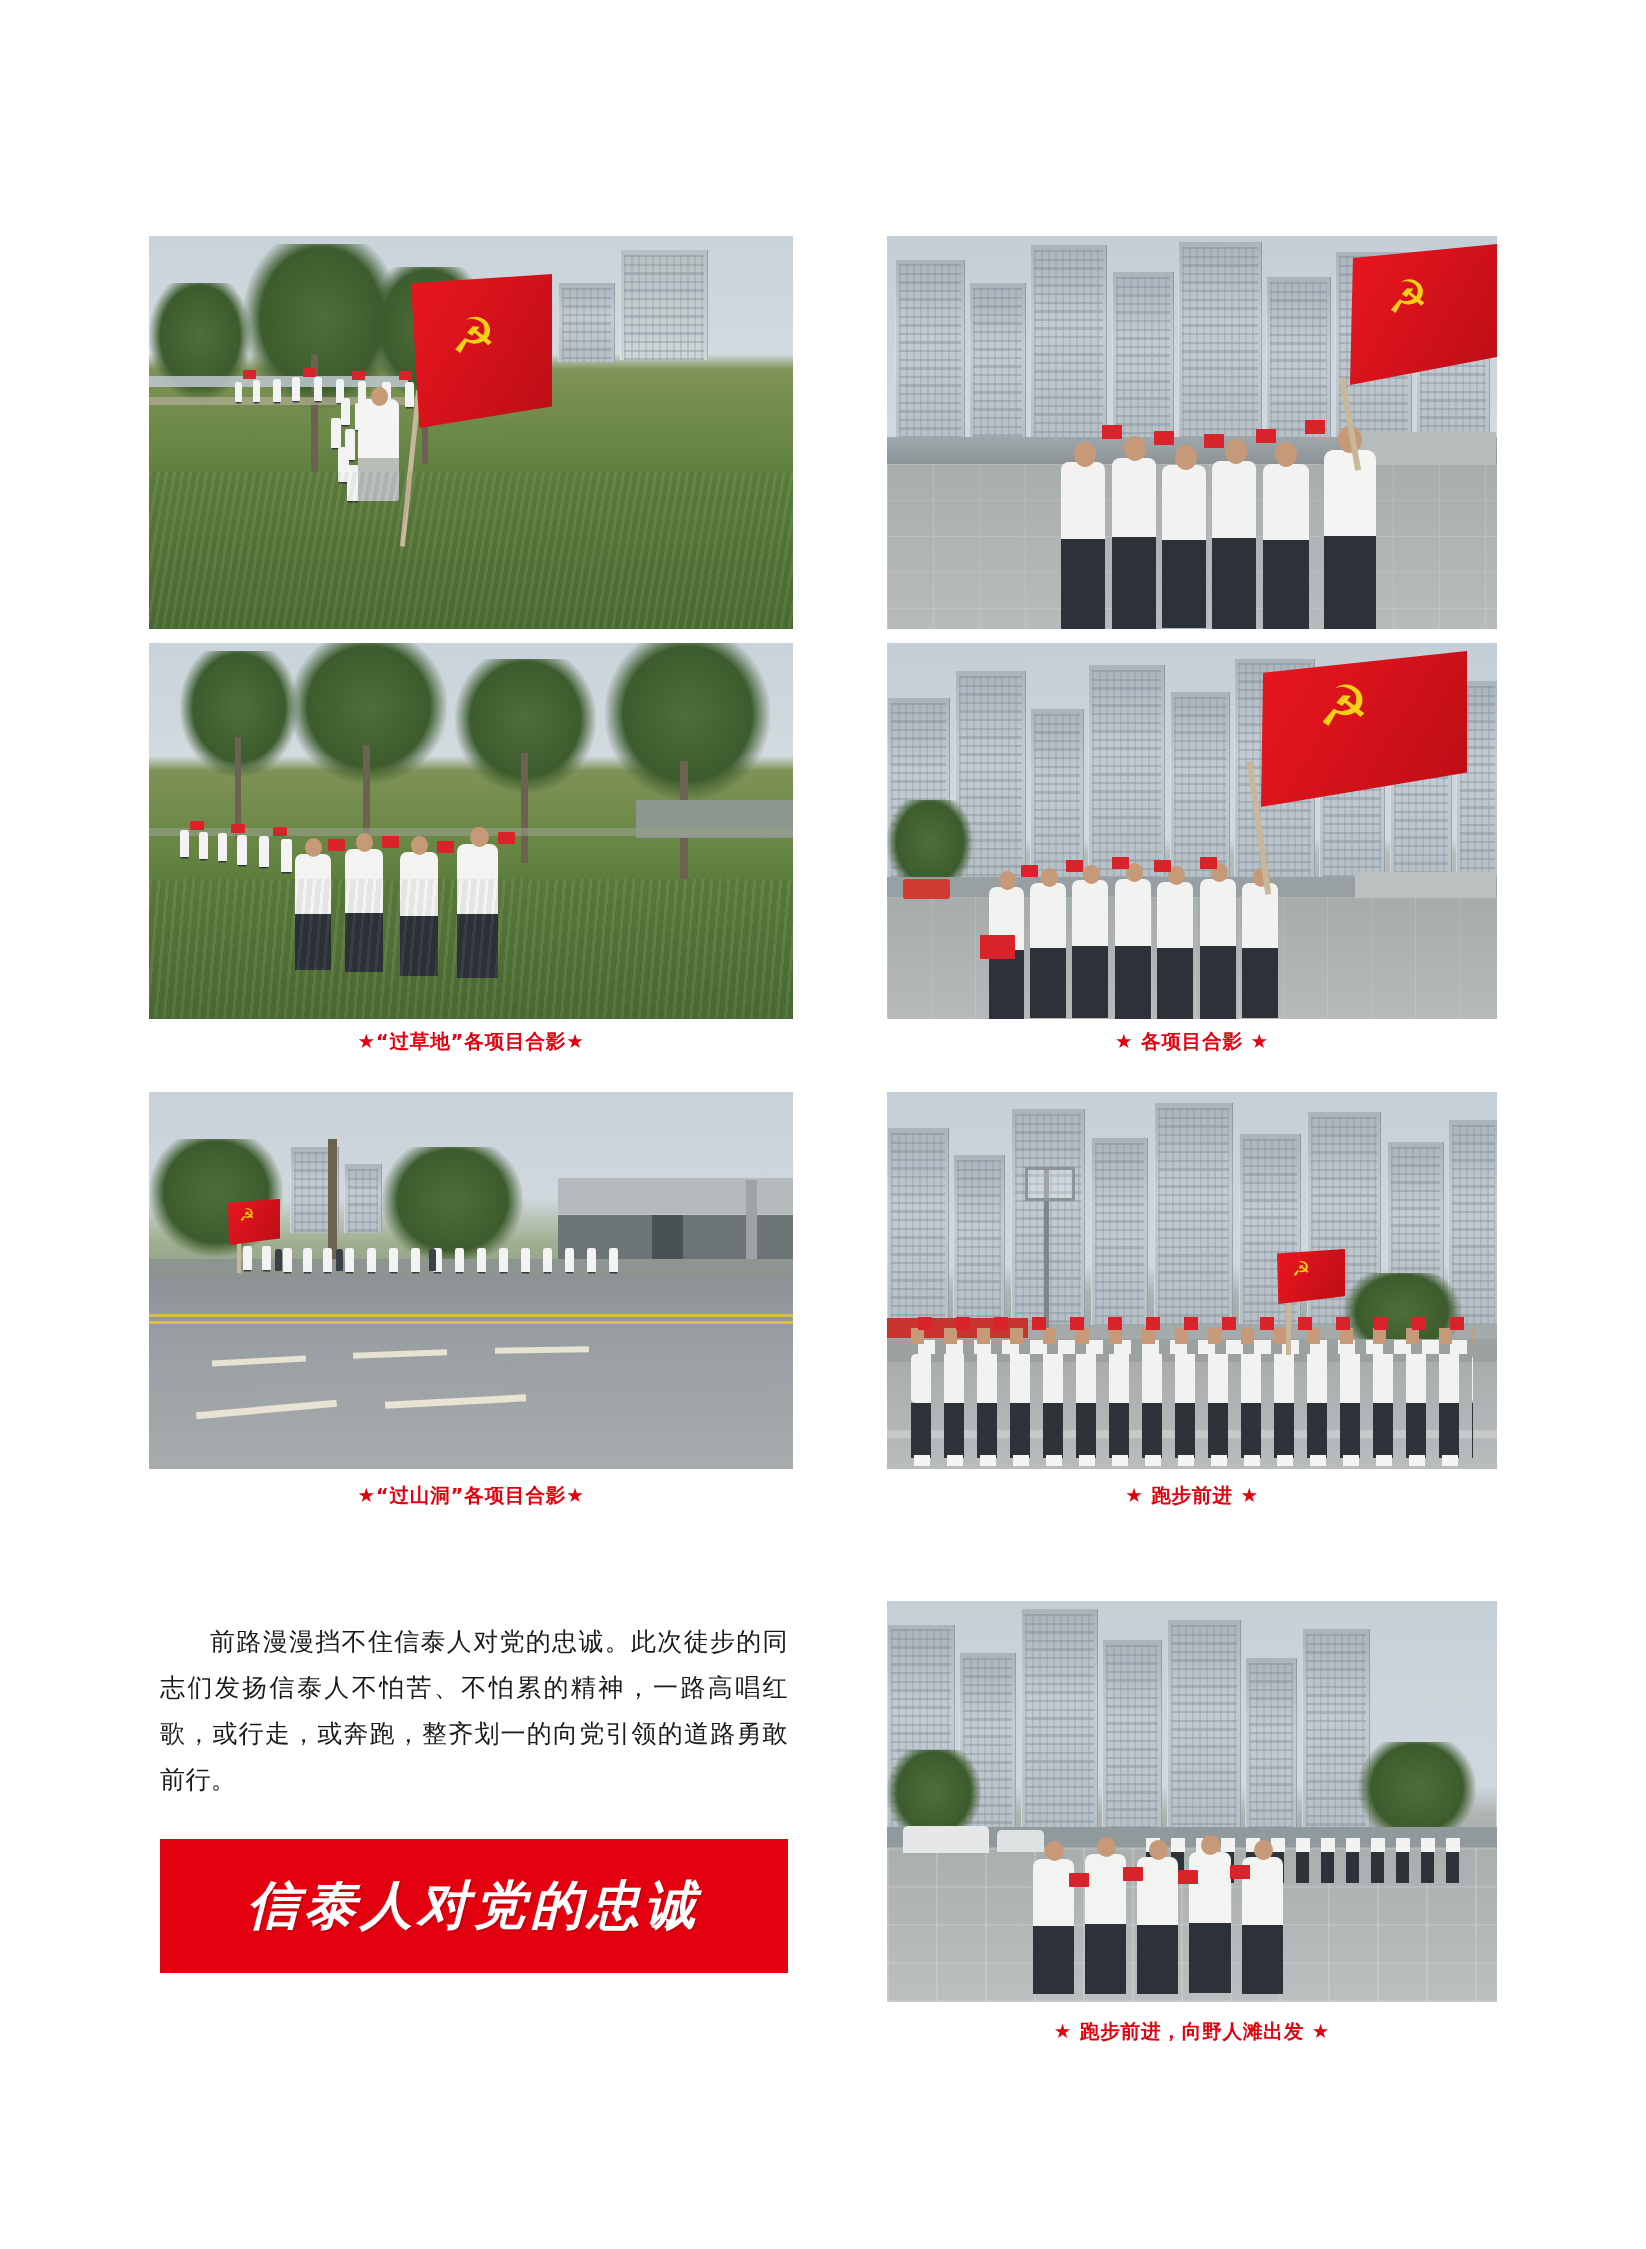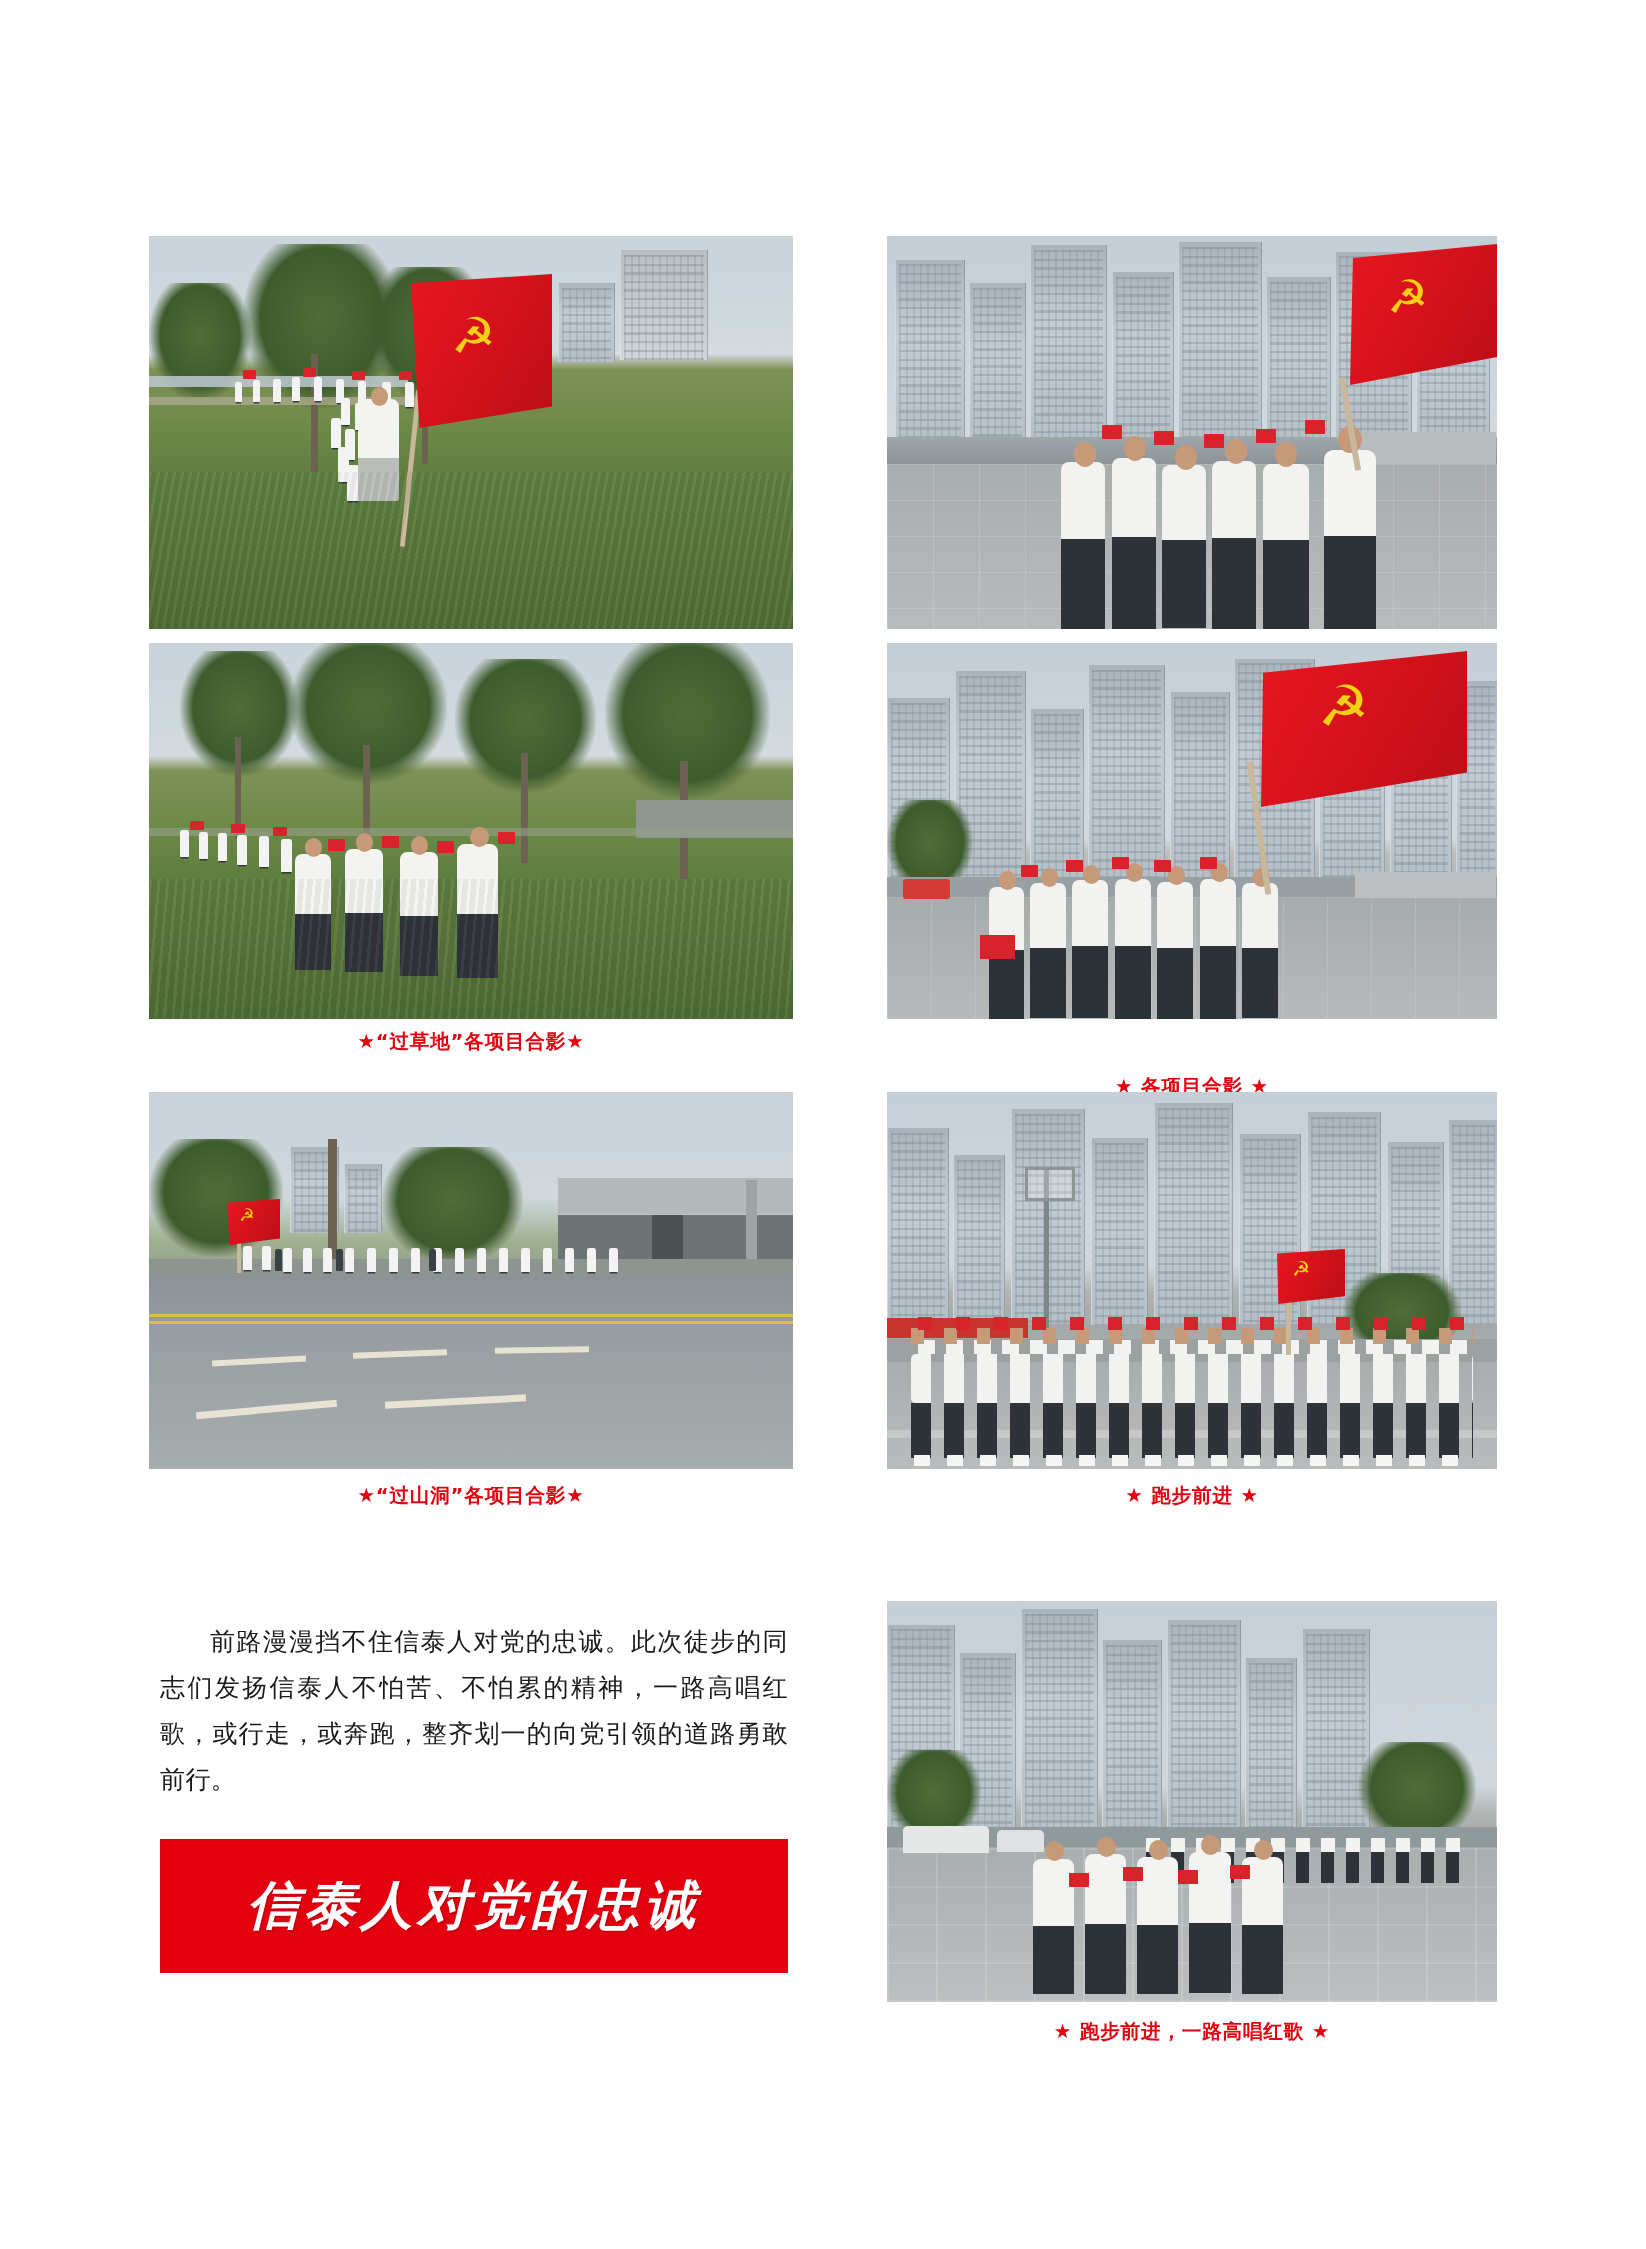--- a/index.html
+++ b/index.html
@@ -353,21 +353,21 @@
       <div class="flagmark" style="left:179px; top:217px; width:17.3px; height:11.8px;"></div>
       <div class="flagmark" style="left:225px; top:214px; width:17.3px; height:11.8px;"></div>
       <div class="flagmark" style="left:267px; top:217px; width:17.3px; height:11.8px;"></div>
       <div class="flagmark" style="left:313px; top:214px; width:17.3px; height:11.8px;"></div>
       <div class="flagmark" style="left:93px; top:292px; width:35px; height:23.6px;"></div>
 
       <div class="flagpole" style="left:369px; top:118px; width:6.3px; height:134px; transform:rotate(-8deg);"></div>
       <div class="party-flag" style="left:374px; top:7.9px; width:206px; height:156px; clip-path:polygon(1% 14%,100% 0,100% 78%,0 100%);"></div>
       <div class="emblem" style="left:431px; top:35px; font-size:57px;">☭</div>
     </div>
-    <div class="caption" style="left:738px; top:792px; width:610px;margin-top:45px;">★ 各项目合影 ★</div>
+    <div class="caption" style="left:738px; top:792px; width:610px;">★ 各项目合影 ★</div>
 
     <div class="photo" style="left:0px; top:856px; width:644px; height:377px;">
       <div class="sky-road"></div>
 
       <div style="position:absolute;left:409px;top:86px;width:236px;height:36px;background:#b4b9bb;"></div>
       <div style="position:absolute;left:409px;top:123px;width:236px;height:55px;background:#6d7476;"></div>
       <div style="position:absolute;left:503px;top:123px;width:31px;height:55px;background:#4a5153;"></div>
       <div style="position:absolute;left:597px;top:88px;width:11px;height:94px;background:#9ea3a5;"></div>
 
       <div class="bld" style="left:141px; top:55px; width:47px; height:86px; bottom:auto;"></div>
@@ -492,17 +492,17 @@
       <div style="position:absolute;left:262px;top:239px;width:19px;height:20.4px;border-radius:50%;background:#c69a78;"></div>
       <div style="position:absolute;left:302px;top:251px;width:42px;height:141px;background:linear-gradient(to bottom,#f3f4f2 0 50%,#2d3138 50% 100%);border-radius:7.9px 7.9px 0 0;"></div>
       <div style="position:absolute;left:314px;top:234px;width:19px;height:20.4px;border-radius:50%;background:#c69a78;"></div>
       <div style="position:absolute;left:355px;top:256px;width:41px;height:137px;background:linear-gradient(to bottom,#f3f4f2 0 50%,#2d3138 50% 100%);border-radius:7.9px 7.9px 0 0;"></div>
       <div style="position:absolute;left:367px;top:239px;width:19px;height:20.4px;border-radius:50%;background:#c69a78;"></div>
       <div class="flagmark" style="left:182px; top:272px; width:20.4px; height:14px;"></div>
       <div class="flagmark" style="left:236px; top:266px; width:20.4px; height:14px;"></div>
       <div class="flagmark" style="left:291px; top:269px; width:20.4px; height:14px;"></div>
       <div class="flagmark" style="left:343px; top:264px; width:20.4px; height:14px;"></div>
     </div>
-    <div class="caption" style="left:738px; top:1782px; width:610px;">★ 跑步前进，一路高唱红歌 ★</div>
+    <div class="caption" style="left:738px; top:1782px; width:610px;">★ 跑步前进，向野人滩出发 ★</div>
 
   </div>
 </div>
 
 
 </body></html>

